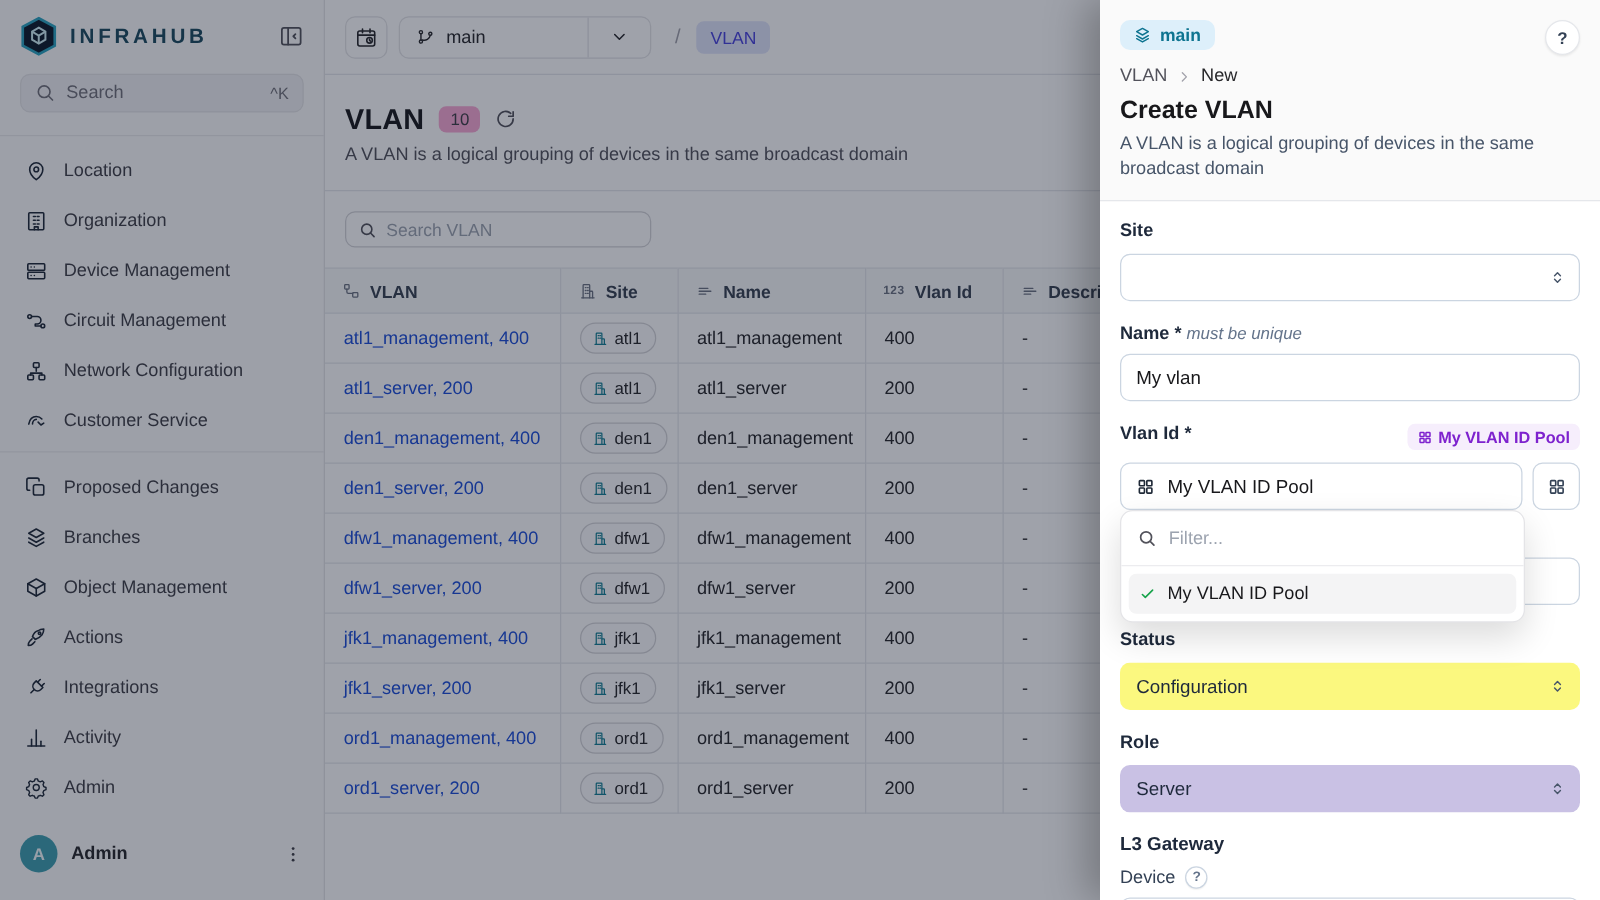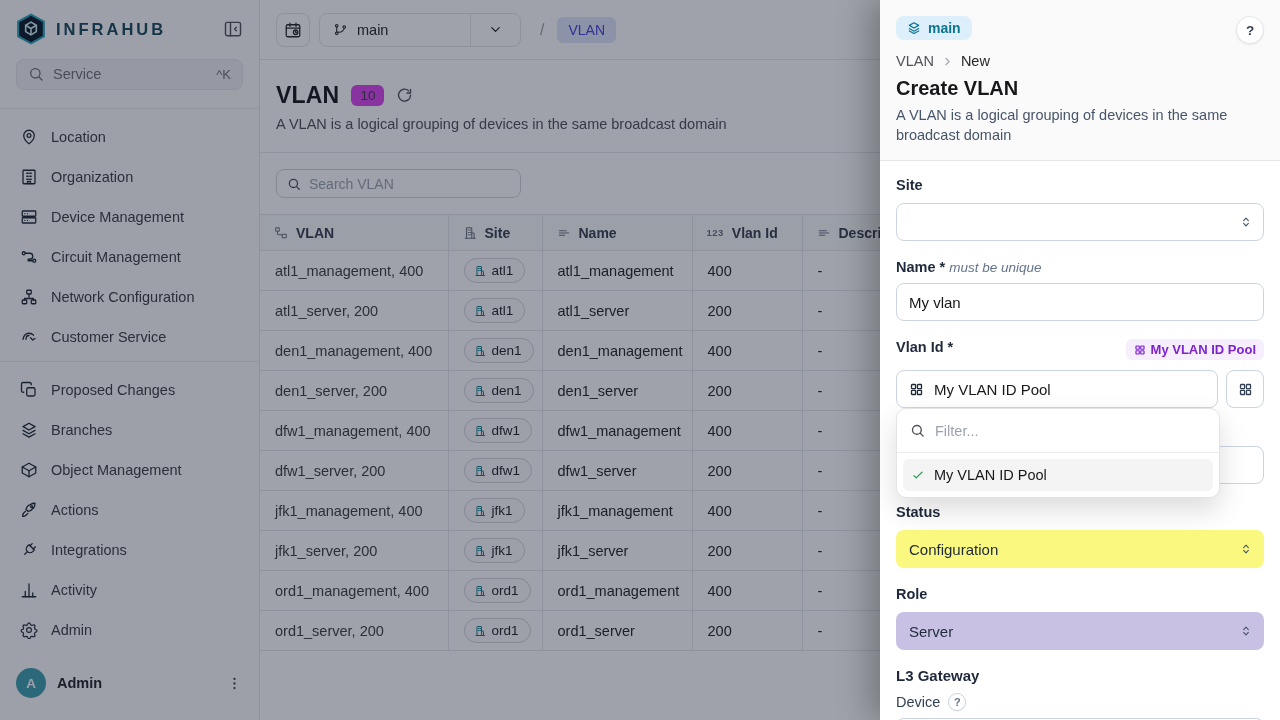--- a/index.html
+++ b/index.html
@@ -36,38 +36,38 @@
   .icon-btn { width:34px; height:34px; border:1px solid #e4e4e7; border-radius:8px; background:#fff;
               display:flex; align-items:center; justify-content:center; color:#27272a; cursor:pointer; }
   .branch-select { height:34px; border:1px solid #e4e4e7; border-radius:8px; display:flex; align-items:stretch; cursor:pointer; background:#fff; }
   .branch-main { display:flex; align-items:center; gap:9px; padding:0 13px; width:150px; color:#27272a; font-size:14.5px; }
   .branch-caret { width:50px; display:flex; align-items:center; justify-content:center; border-left:1px solid #e4e4e7; color:#27272a; }
   .crumb-sep { color:#a1a1aa; font-size:16px; margin:0 4px 0 10px; }
   .crumb-pill { background:#e0e4fb; color:#4943dd; font-size:14px; font-weight:500; padding:5px 11px; border-radius:6px; cursor:pointer; }
 
   .title-row { display:flex; align-items:center; gap:12px; margin:22px 16px 0; }
   .page-title { font-size:23px; font-weight:700; color:#18181b; letter-spacing:.2px; }
-  .count-badge { background:#d946ef; border-radius:6px; padding:3px 9px; font-size:13.5px; color:#3f3f46; }
+  .count-badge { background:#f9a8d4; border-radius:6px; padding:3px 9px; font-size:13.5px; color:#3f3f46; }
   .refresh-btn { color:#52525b; cursor:pointer; }
   .page-subtitle { margin:7px 16px 0; font-size:14.5px; color:#52525b; }
   .content-divider { border-top:1px solid #e5e7eb; margin-top:20px; }
   .toolbar { padding:16px; }
   .tbl-search { width:245px; height:29px; border:1px solid #d4d4d8; border-radius:8px; display:flex; align-items:center; gap:8px; padding:0 10px; background:#fff; }
   .tbl-search input { border:0; outline:0; flex:1; font-size:14px; color:#27272a; font-family:inherit; background:transparent; }
   .tbl-search input::placeholder { color:#9ca3af; }
   .tbl-search .sic { color:#52525b; }
 
   table.grid { border-collapse:collapse; width:760px; table-layout:fixed; border-top:1px solid #e5e7eb; }
   .grid th, .grid td { border-right:1px solid #e5e7eb; border-bottom:1px solid #e5e7eb; text-align:left; vertical-align:middle; }
   .grid thead th { background:#f9fafb; height:36px; padding:0 0 0 14px; font-size:14px; font-weight:600; color:#374151; }
   .th-inner { display:flex; align-items:center; gap:8px; }
   .th-inner .hic { color:#6b7280; flex:none; }
   .ic123 { font-size:9.5px; font-weight:700; color:#6b7280; letter-spacing:.5px; }
   .grid tbody td { height:40px; padding:0 0 0 15px; font-size:14.5px; color:#27272a; background:#fff; }
-  .vlan-link { color:#404040; text-decoration:none; cursor:pointer;margin-top:13px; }
+  .vlan-link { color:#1d4ed8; text-decoration:none; cursor:pointer;margin-top:13px; }
   .site-badge { display:inline-flex; align-items:center; gap:6px; border:1px solid #d4d4d8; background:#fcfcfd;
                 border-radius:999px; padding:4px 11px 4px 9px; font-size:13.5px; color:#27272a; cursor:pointer; }
   .site-badge .bic { color:#15播0; color:#157f94; }
 
   
   .overlay { position:absolute; left:0; top:0; width:880px; height:720px; background:rgba(15,23,42,0.4); z-index:40; }
 
   
   .panel { position:absolute; left:880px; top:0; width:400px; height:720px; background:#fff; z-index:50;
            box-shadow:-12px 0 30px rgba(0,0,0,.25); display:flex; flex-direction:column; }
@@ -148,21 +148,21 @@
       </span>
     </div>
 
     <div class="side-search">
       <span>
         <svg width="16" height="16" viewBox="0 0 24 24" fill="none" stroke="currentColor" stroke-width="2" stroke-linecap="round">
             <circle cx="11" cy="11" r="7"></circle>
             <path d="M16.5 16.5L21 21"></path>
           </svg>
       </span>
-      <span class="ph">Service</span>
+      <span class="ph">Search</span>
       <span class="kbd">^K</span>
     </div>
     <div class="side-divider"></div>
 
     <div class="nav-group">
       <div class="nav-item">
         <span class="nicon">
             <svg width="18" height="18" viewBox="0 0 24 24" fill="none" stroke="currentColor" stroke-width="1.7" stroke-linecap="round" stroke-linejoin="round">
               <path d="M12 21s-7-5.1-7-11a7 7 0 0 1 14 0c0 5.9-7 11-7 11z"></path>
               <circle cx="12" cy="10" r="2.5"></circle>

